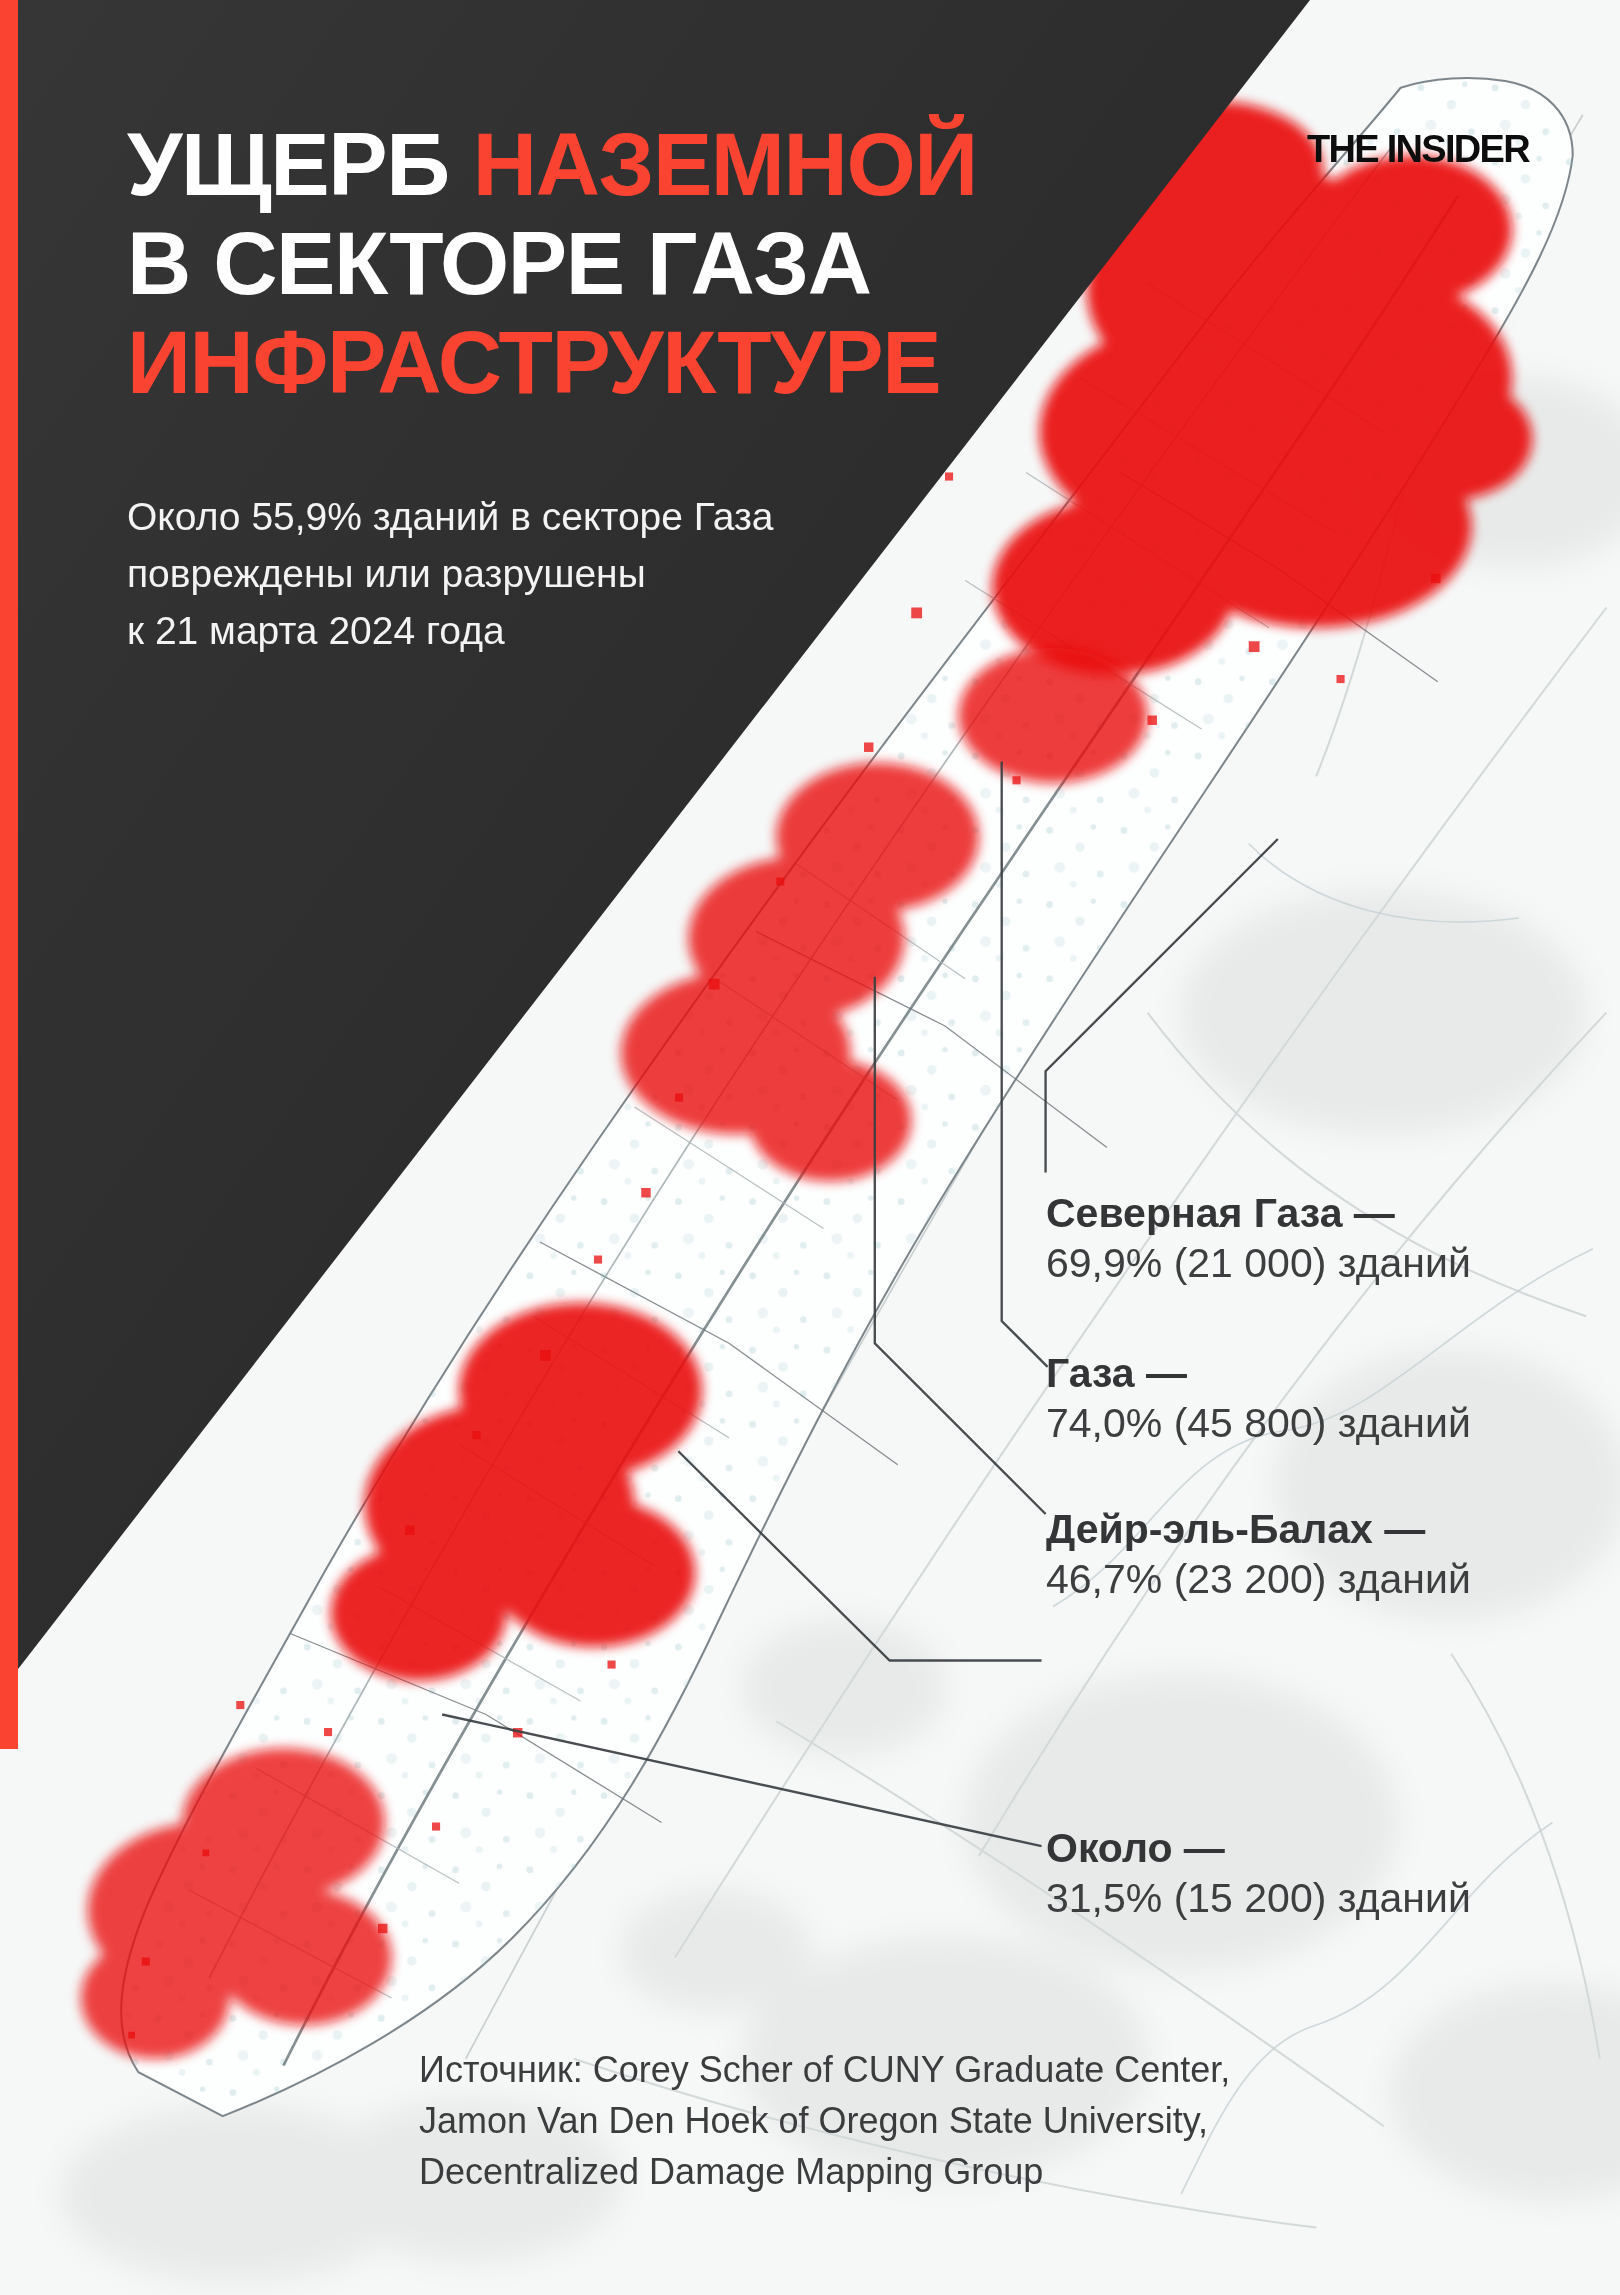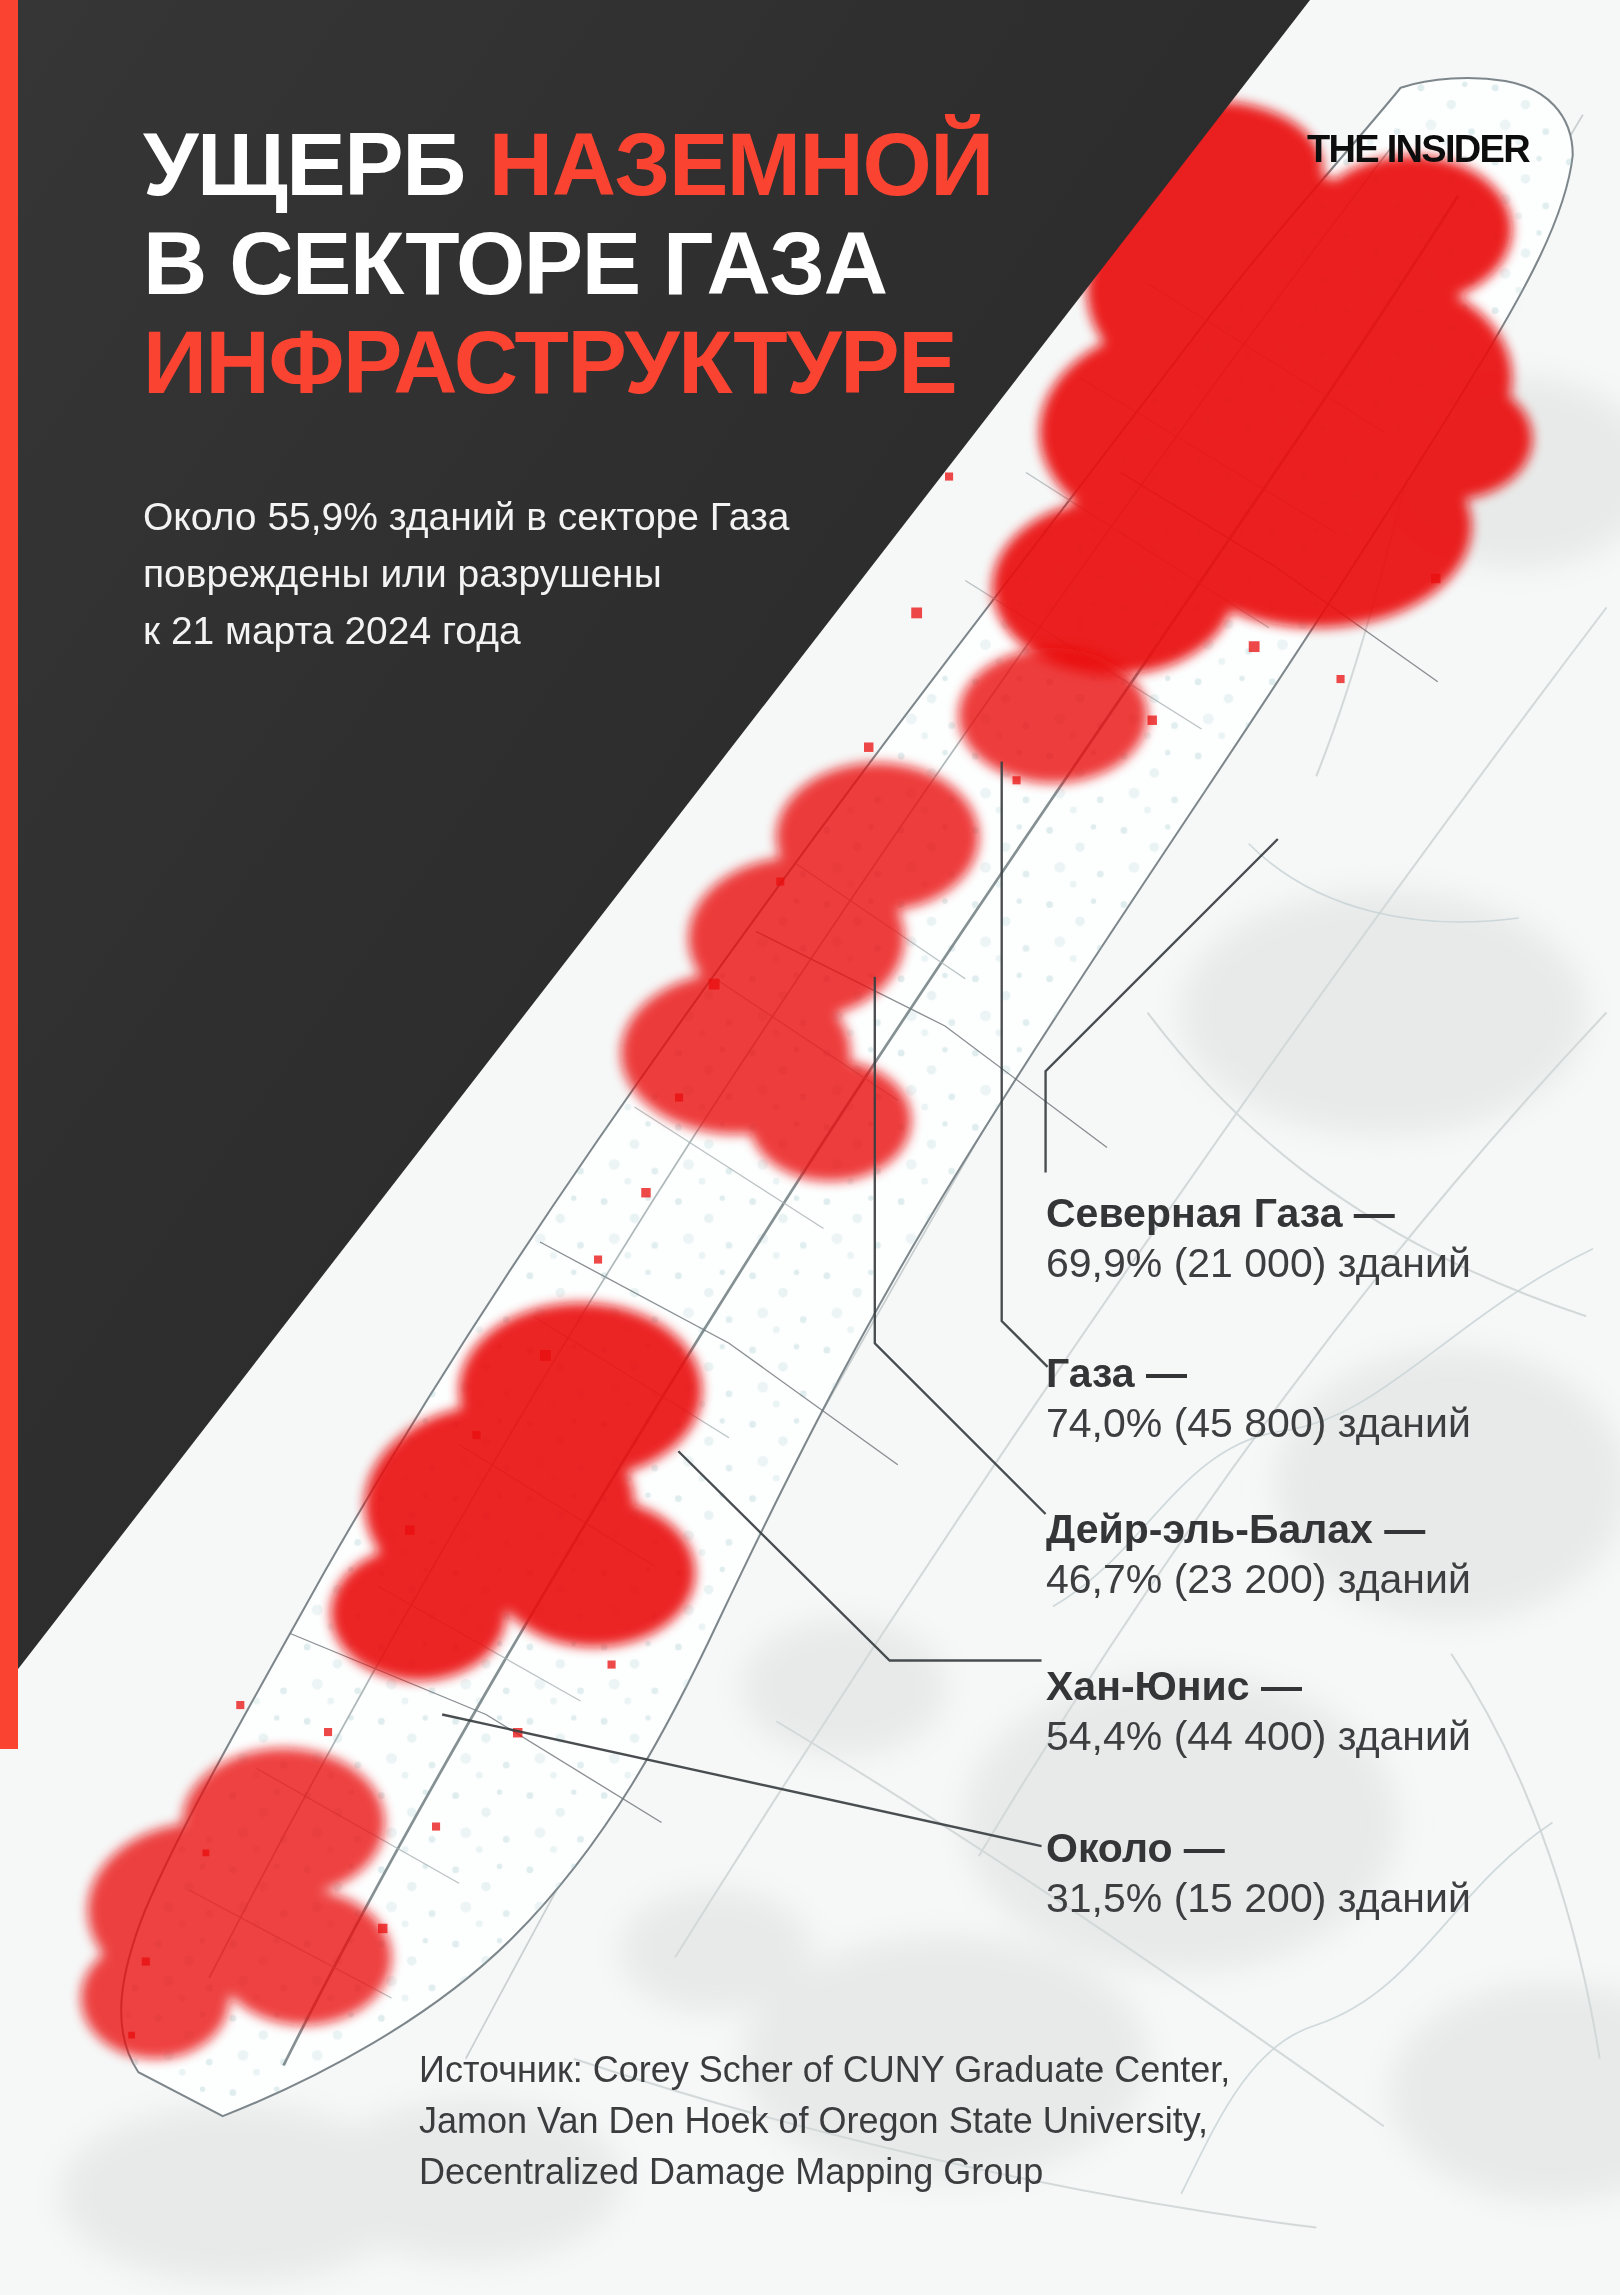--- a/index.html
+++ b/index.html
@@ -6,21 +6,21 @@
   #stage{position:relative;width:1620px;height:2295px;overflow:hidden;
          font-family:"Liberation Sans",sans-serif;background:#f6f7f7;}
   
   #map-svg{position:absolute;left:0;top:0;z-index:1;}
   
   #dark-panel{position:absolute;left:0;top:0;width:1620px;height:2295px;z-index:2;
       background:linear-gradient(125deg,#363636 0%,#2d2d2d 38%,#272727 78%);
       clip-path:polygon(0 0,1310px 0,15px 1673px,0 1673px);}
   #accent-bar{position:absolute;left:0;top:0;width:17.6px;height:1749px;z-index:3;}
   
-  #header{position:absolute;left:143px;top:115px;z-index:4;}
+  #header{position:absolute;left:127px;top:115px;z-index:4;}
   .t-line{font-weight:700;font-size:89px;line-height:99px;letter-spacing:-1.4px;color:#ffffff;white-space:nowrap;}
   .t-red{margin-left:0.27em;}
   .t-red,.t-red2{color:var(--accent);}
   #subtitle{margin-top:76px;font-size:39px;line-height:57px;color:#f3f3f3;white-space:pre-line;font-weight:400;}
   
   #brand{position:absolute;left:1307px;top:128px;z-index:4;font-weight:700;
          font-size:38px;letter-spacing:-1.7px;color:#0d0d0d;white-space:nowrap;}
   
   .region-label{position:absolute;left:1046px;z-index:4;color:#333536;}
   .region-name{font-weight:700;font-size:41px;line-height:50px;white-space:nowrap;}
@@ -209,24 +209,20 @@
     <div class="region-stat">69,9% (21 000) зданий</div>
   </div>
   <div class="region-label" style="top:1348px">
     <div class="region-name">Газа —</div>
     <div class="region-stat">74,0% (45 800) зданий</div>
   </div>
   <div class="region-label" style="top:1504px">
     <div class="region-name">Дейр-эль-Балах —</div>
     <div class="region-stat">46,7% (23 200) зданий</div>
   </div>
-  <div class="region-label" style="top:1661px">
-    <div class="region-name">Хан-Юнис —</div>
-    <div class="region-stat">54,4% (44 400) зданий</div>
-  </div>
   <div class="region-label" style="top:1823px">
     <div class="region-name">Около —</div>
     <div class="region-stat">31,5% (15 200) зданий</div>
   </div>
 
   <div id="source">Источник: Corey Scher of CUNY Graduate Center,
 Jamon Van Den Hoek of Oregon State University,
 Decentralized Damage Mapping Group</div>
 </div>
 

